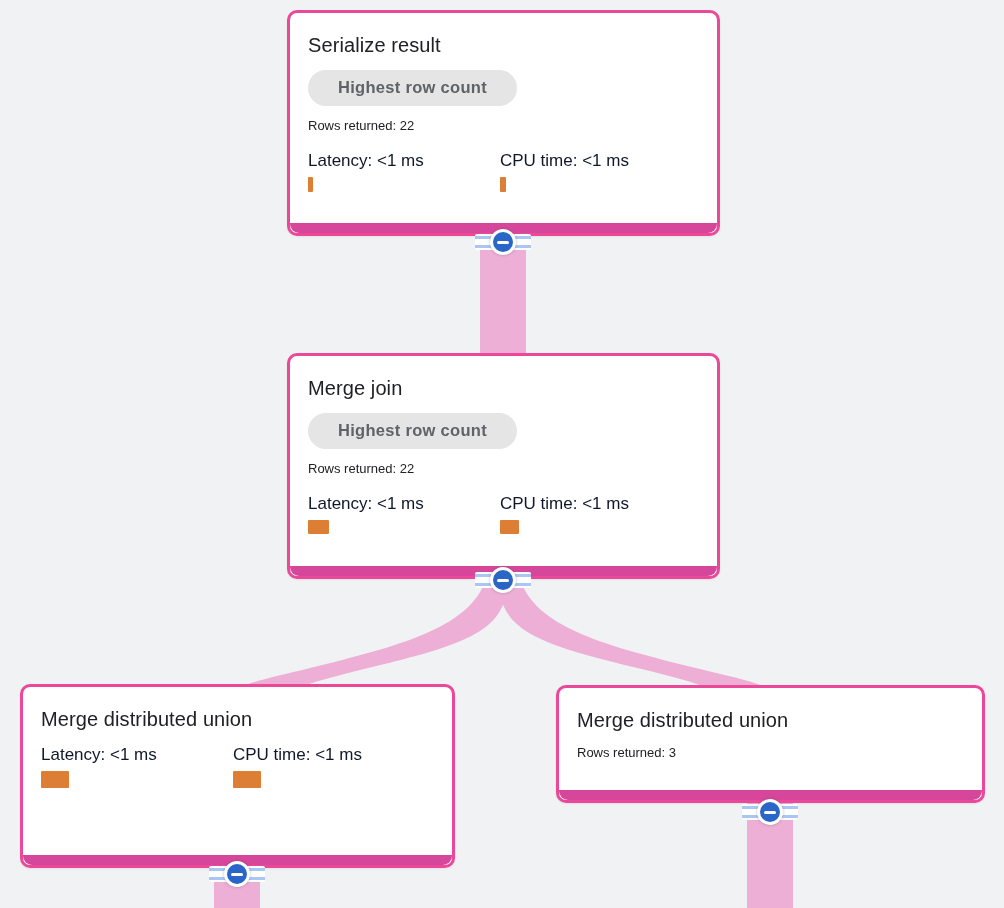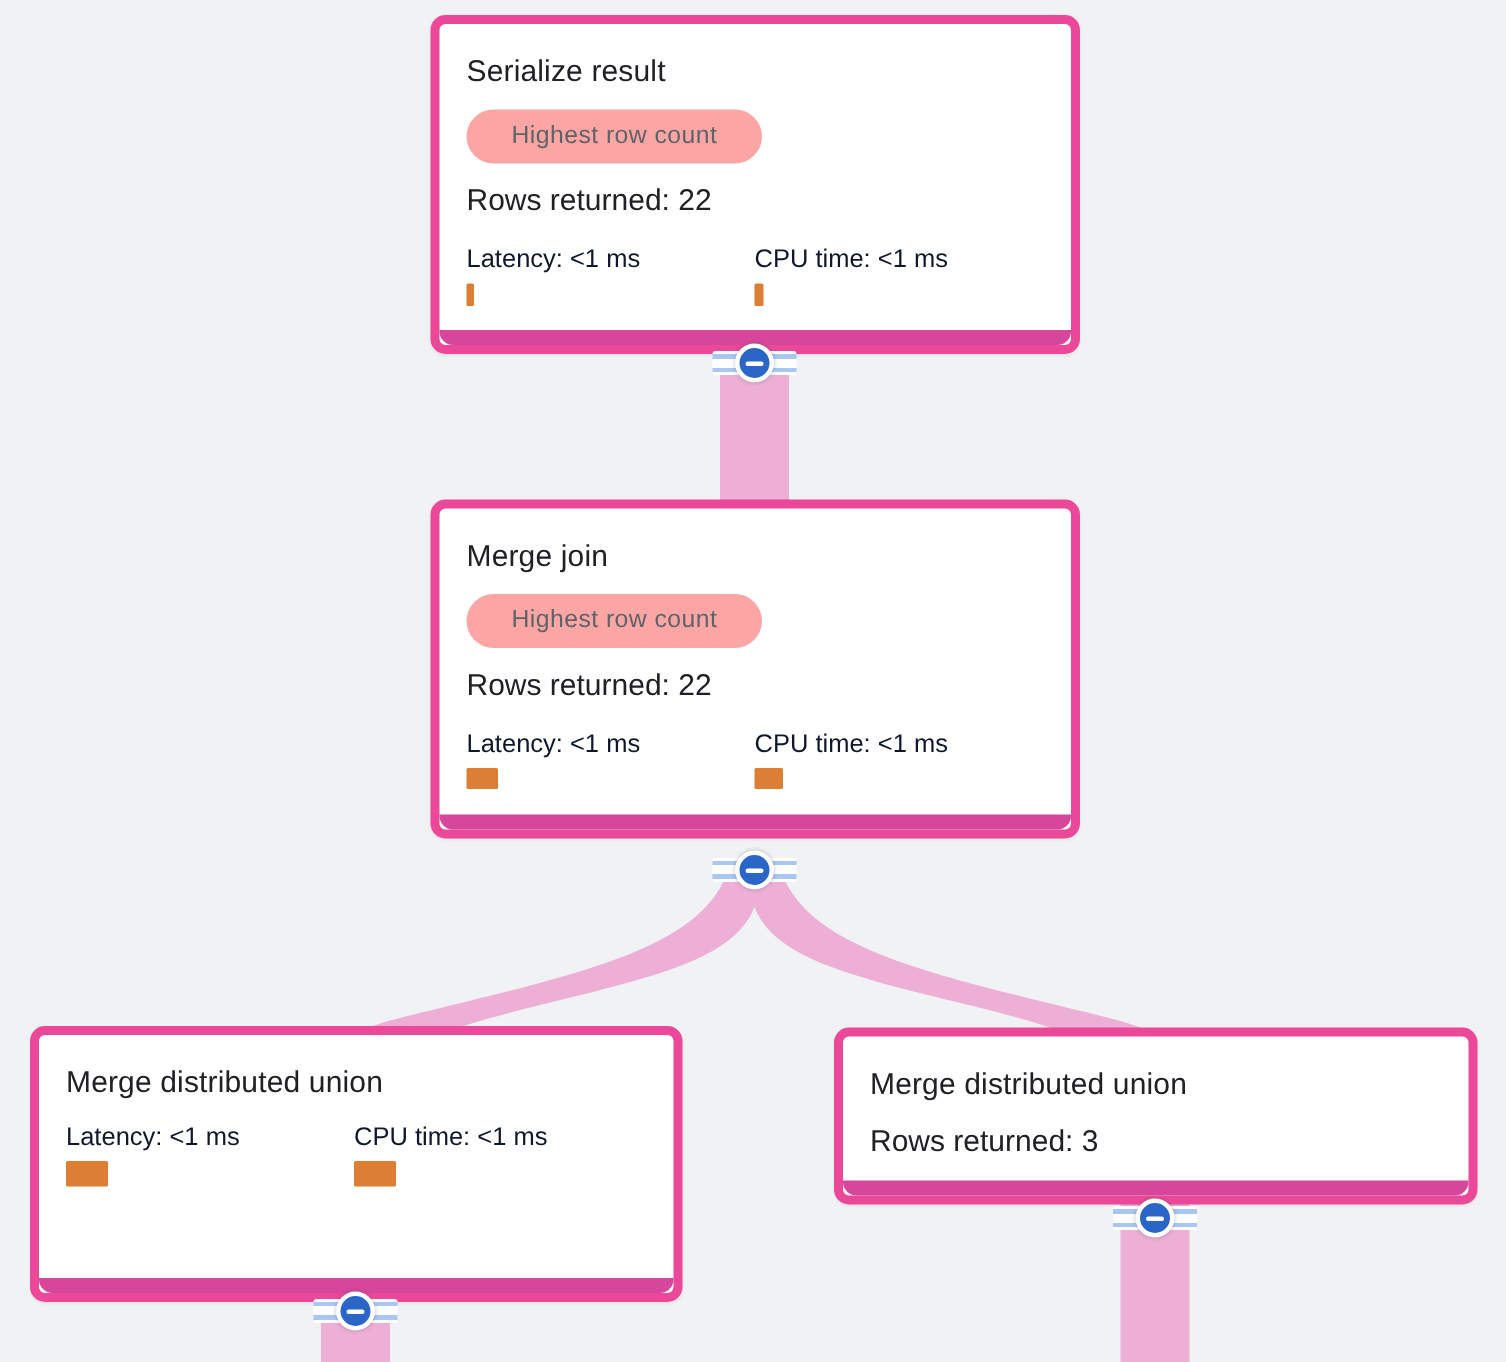--- a/index.html
+++ b/index.html
@@ -12,49 +12,49 @@
   }
   #canvas{position:absolute;inset:0;width:1004px;height:908px;}
 
   
   #edges{position:absolute;left:0;top:0;z-index:0;}
 
   
   .card{
     position:absolute;
     background:#ffffff;
-    border:6px solid #ec4899;
+    border:3px solid #ec4899;
     border-radius:10px;
     box-sizing:border-box;
     padding:20px 18px 0 18px;
     z-index:2;
     box-shadow:0 1px 2px rgba(60,64,67,.08);
   }
   .card .title{
     font-size:20px;
     font-weight:500;
     letter-spacing:.1px;
     color:#202124;
     margin:0 0 13px 0;
     line-height:1.2;
   }
   .badge{
     display:inline-block;
-    background:#fca5a5;
+    background:#e5e5e5;
     color:#5f6368;
     font-size:16.5px;
-    font-weight:400;
+    font-weight:700;
     letter-spacing:.3px;
     padding:8px 30px;
     border-radius:19px;
     margin:0 0 12px 0;
     line-height:1.2;
   }
   .rows{
-    font-size:20px;
+    font-size:13px;
     color:#202124;
     margin:0 0 15px 0;
     line-height:1.3;
   }
   .metrics{
     display:grid;
     grid-template-columns:192px auto;
   }
   .metric-label{
     font-size:17px;
@@ -105,21 +105,21 @@
   .collapse .minus{
     position:absolute;
     left:4px;top:8.5px;
     width:12px;height:3px;
     background:#ffffff;
     border-radius:1.5px;
   }
 
   
   #card-serialize      {left:287px;top:10px; width:433px;height:226px;}
-  #card-merge-join     {left:287px;top:333px;width:433px;height:226px;}
+  #card-merge-join     {left:287px;top:353px;width:433px;height:226px;}
   #card-mdu-left       {left:20px; top:684px;width:435px;height:184px;}
   #card-mdu-right      {left:556px;top:685px;width:429px;height:118px;}
 
   #collapse-1{left:475px;top:228px;}
   #collapse-2{left:475px;top:566px;}
   #collapse-3{left:209px;top:860px;}
   #collapse-4{left:742px;top:798px;}
 </style>
 </head>
 <body>

